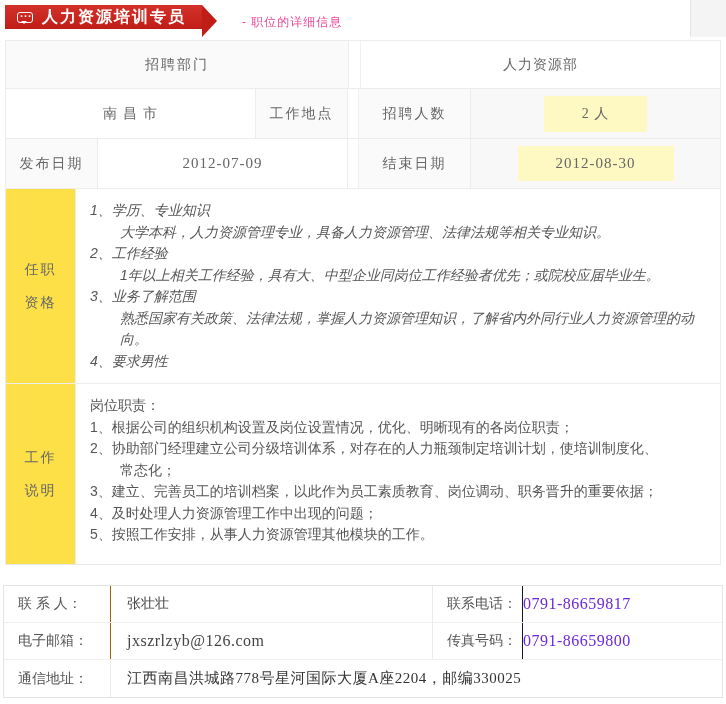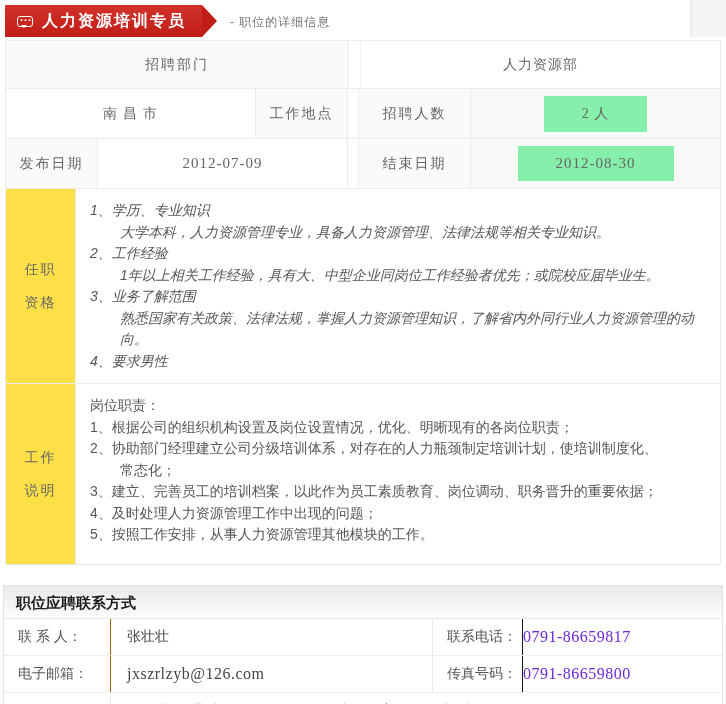--- a/index.html
+++ b/index.html
@@ -8,53 +8,53 @@
     font-family:"Liberation Sans","DejaVu Sans",sans-serif;
     color:#666; position:relative; overflow:hidden;
   }
   .serif { font-family:"Liberation Serif","DejaVu Serif",serif; }
 
   
   .topbar { position:relative; height:40px; }
   .corner-strip { position:absolute; top:0; right:0; width:36px; height:37px;
     background:#f4f4f4; border-left:1px solid #e6e6e6; }
   .ribbon {
-    position:absolute; left:5px; top:5px; height:32px;
+    position:absolute; left:5px; top:5px; height:24px;
     background:linear-gradient(#d2322a,#c01d16);
     display:inline-flex; align-items:center; padding:0 16px 0 12px;
     color:#fff; font-size:16px; font-weight:bold; letter-spacing:2px;
   }
   .ribbon::after { content:""; position:absolute; right:-15px; top:0;
     border-top:16px solid transparent; border-bottom:16px solid transparent;
     border-left:15px solid #c01d16; }
   .bubble { position:relative; width:16px; height:11px; border:1px solid #fff;
     border-radius:3px; margin-right:9px; flex:0 0 auto; }
   .bubble::before { content:""; position:absolute; bottom:-5px; left:3px;
     border:3px solid transparent; border-top-color:#fff; }
   .bubble::after { content:"..."; position:absolute; top:-6px; left:2px;
     color:#fff; font-size:11px; font-weight:bold; letter-spacing:1px; }
-  .subtitle { position:absolute; left:230px; top:14px; font-size:12px; color:#737373; letter-spacing:1px; }
+  .subtitle { position:absolute; left:242px; top:14px; font-size:12px; color:#ec4899; letter-spacing:1px; }
 
   
   .info { margin:0 5px; border:1px solid #ececec; border-bottom:1px solid #e8e8e8; }
   .row { display:flex; border-bottom:1px solid #ececec; }
   .row:last-child { border-bottom:none; }
   .cell { display:flex; align-items:center; justify-content:center; font-size:14px; color:#666; }
   .labbg { background:#fafafa; }
   .r1 { height:48px; }
   .r1 .left { flex:0 0 343px; border-right:1px solid #ececec; letter-spacing:2px; }
   .r1 .gap { flex:0 0 11px; }
   .r1 .right { flex:1; border-left:1px solid #f0f0f0; letter-spacing:1px; }
   .r2 { height:50px; }
   .lab1 { flex:0 0 92px; border-right:1px solid #ececec; letter-spacing:2px; }
   .val1 { flex:0 0 250px; border-right:1px solid #ececec; letter-spacing:1px; }
   .gapc { flex:0 0 10px; }
   .lab2 { flex:0 0 113px; border-left:1px solid #f0f0f0; border-right:1px solid #ececec; letter-spacing:2px; }
   .val2 { flex:1; background:#f8f8f8; }
-  .valbox { background:#86efac; padding:9px 38px; font-size:14px; color:#666; letter-spacing:1px; }
+  .valbox { background:#fef9c3; padding:9px 38px; font-size:14px; color:#666; letter-spacing:1px; }
   .dateval { font-size:15px; color:#666; letter-spacing:1px; }
 
   .bigrow { display:flex; border-bottom:1px solid #ececec; }
   .vlab { flex:0 0 70px; border-right:1px solid #ececec; background:#fde047;
     display:flex; flex-direction:column; align-items:center; justify-content:center;
     font-size:14px; color:#666; letter-spacing:2px; }
   .vlab div { line-height:33px; }
   .listarea { flex:1; padding:11px 8px 11px 0; }
   .line { font-size:14px; color:#555; line-height:21.5px; padding-left:14px; }
   .line.cont { padding-left:44px; }
@@ -141,21 +141,20 @@
       <div class="line">2、协助部门经理建立公司分级培训体系，对存在的人力瓶颈制定培训计划，使培训制度化、</div>
       <div class="line cont">常态化；</div>
       <div class="line">3、建立、完善员工的培训档案，以此作为员工素质教育、岗位调动、职务晋升的重要依据；</div>
       <div class="line">4、及时处理人力资源管理工作中出现的问题；</div>
       <div class="line">5、按照工作安排，从事人力资源管理其他模块的工作。</div>
     </div>
   </div>
 </div>
 
 <div class="contact">
-  <div class="contact-header">职位应聘联系方式</div>
 
   <div class="crow">
     <div class="clabel">联 系 人：</div>
     <div class="cval">张壮壮</div>
     <div class="clabel2">联系电话：</div>
     <div class="cval2 serif num">0791-86659817</div>
   </div>
 
   <div class="crow">
     <div class="clabel">电子邮箱：</div>

